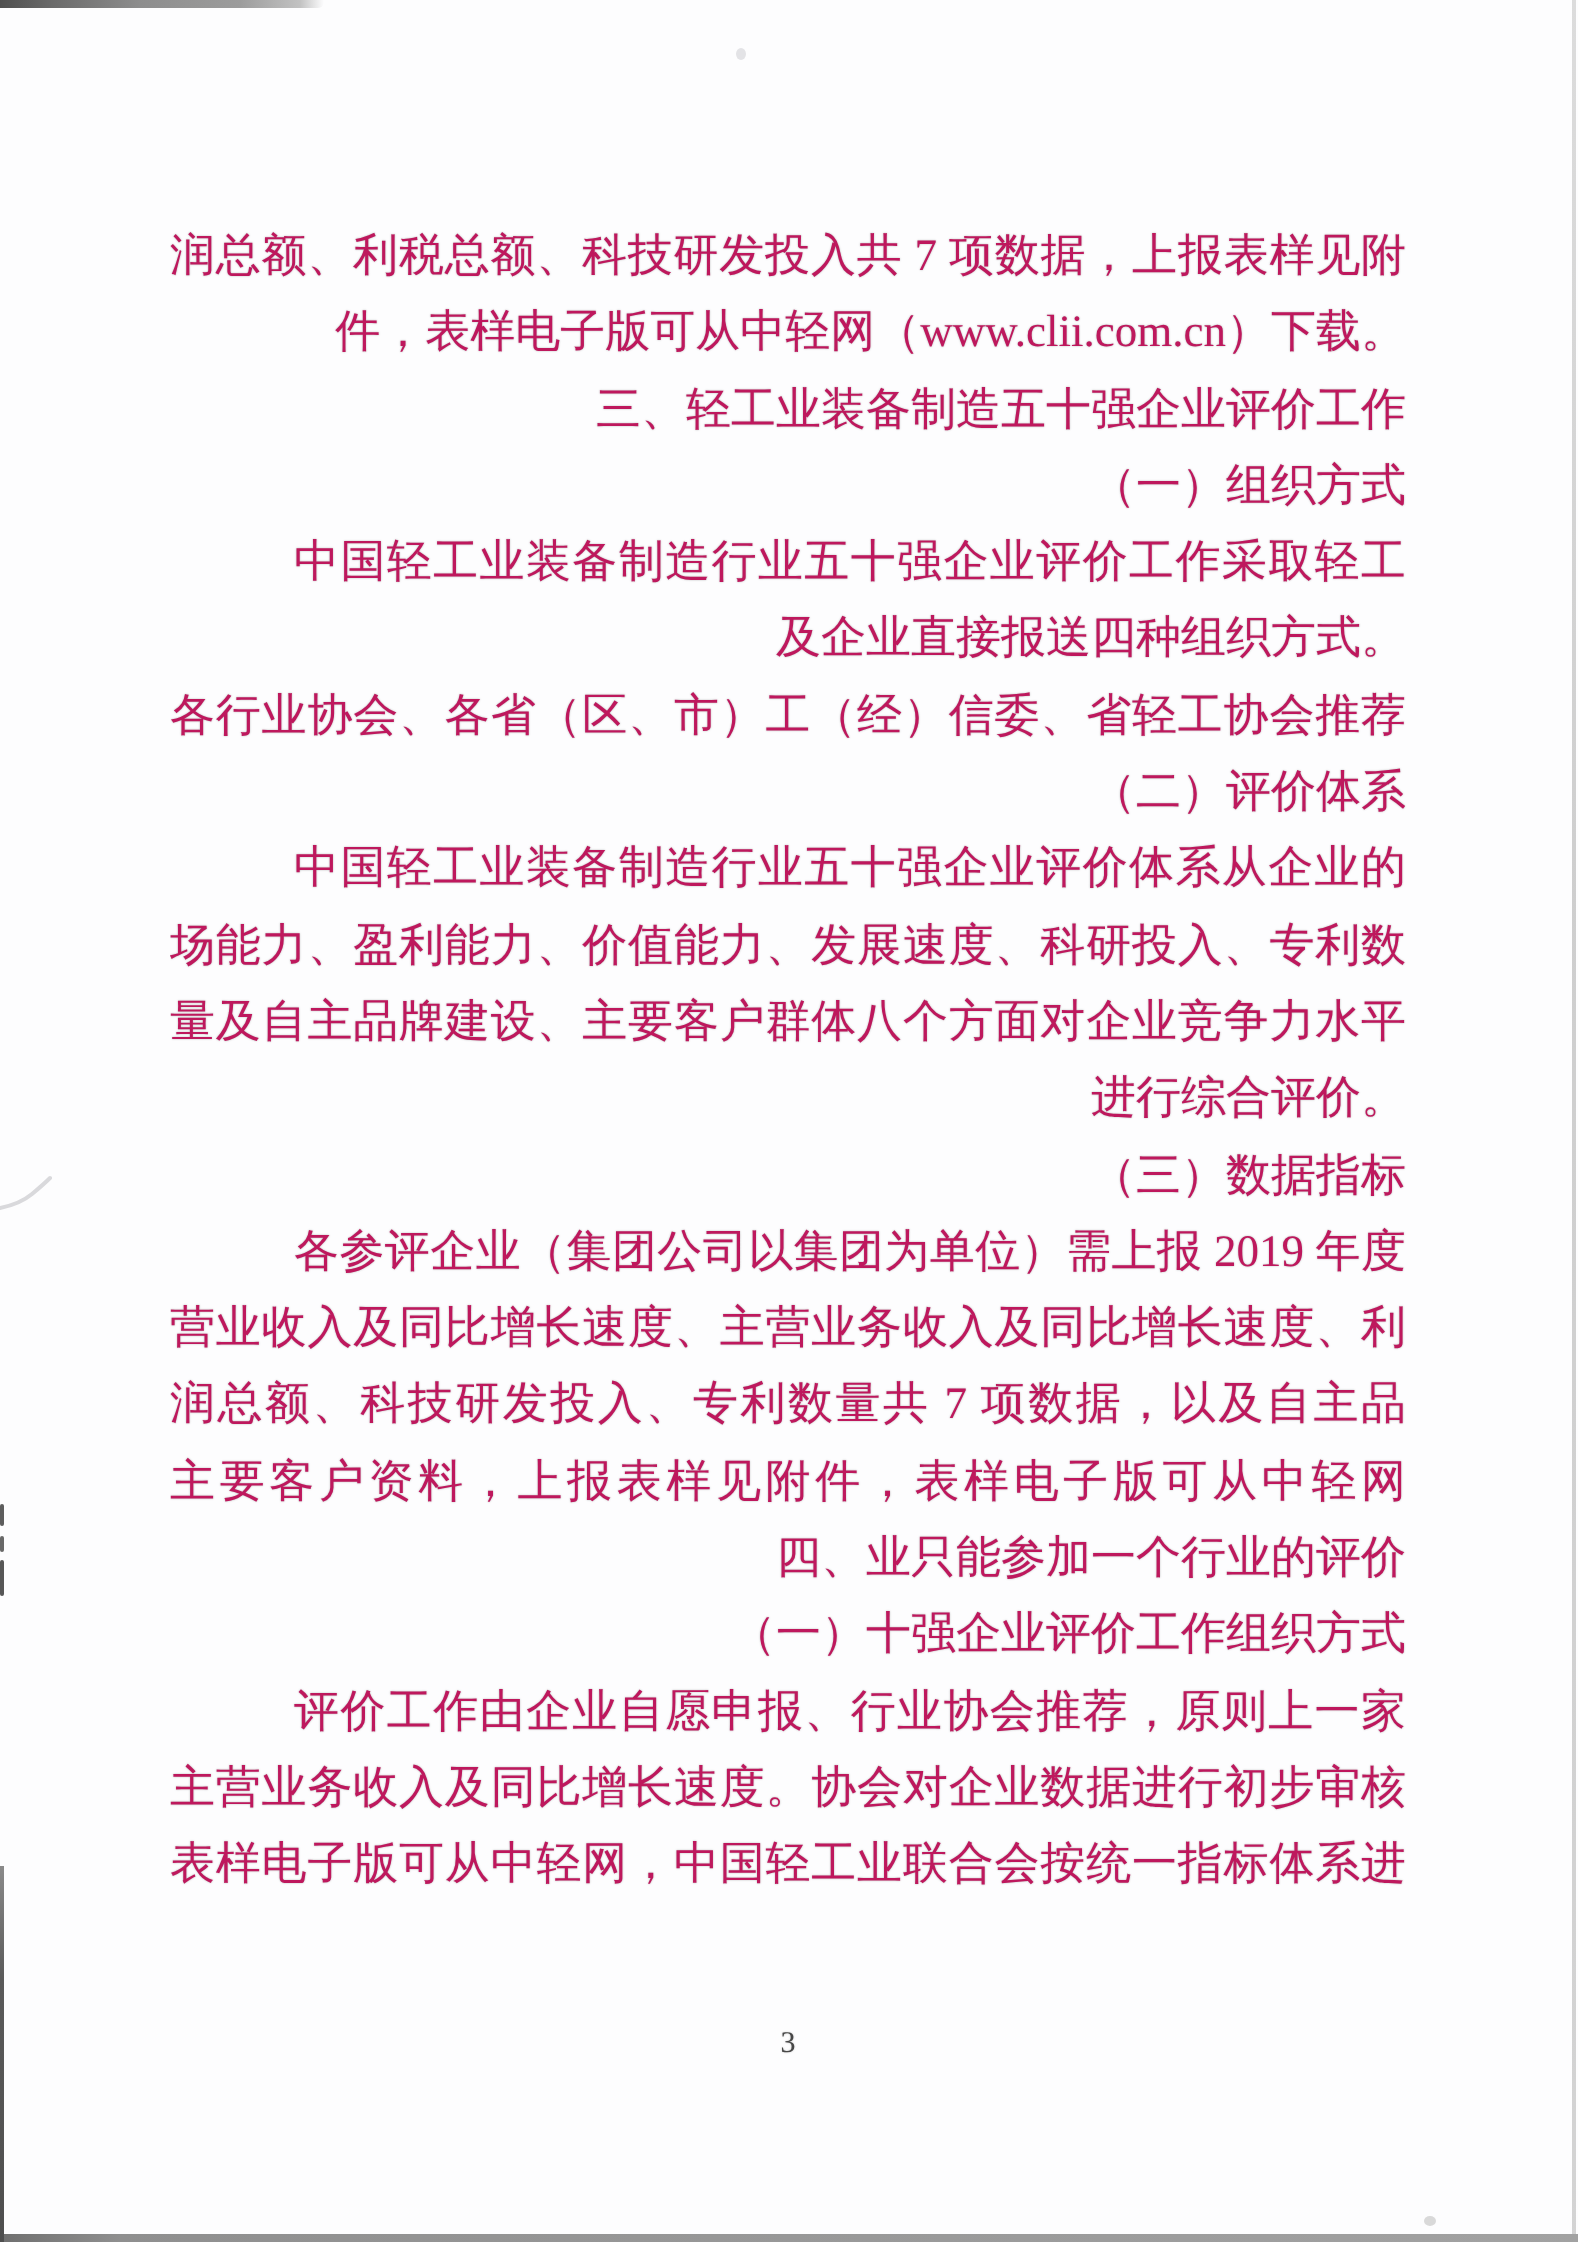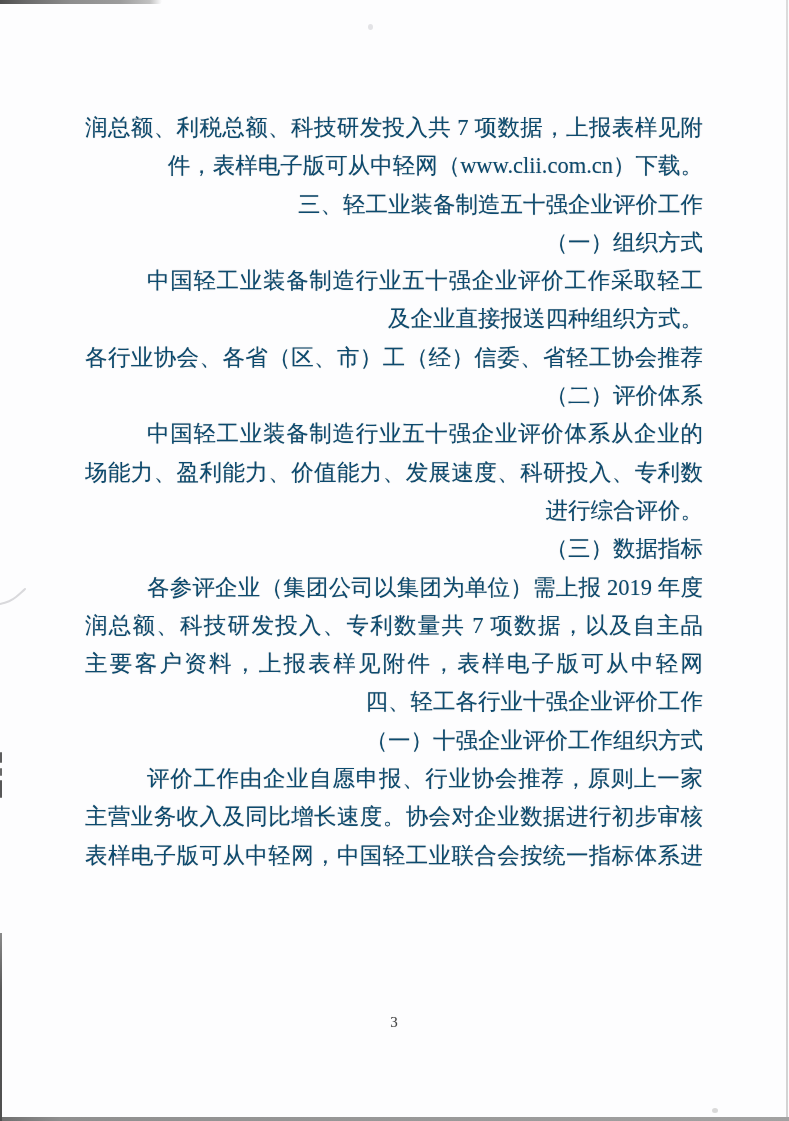--- a/index.html
+++ b/index.html
@@ -16,21 +16,21 @@
     position: absolute;
     inset: 0;
     background: #fdfdfe;
   }
   
   .text-block {
     position: absolute;
     left: 85px;
     top: 109px;
     width: 618px;
-    color: #0c4a6e;
+    color: #be185d;
     font-size: 22.5px;
     text-shadow: 0 0 1px rgba(40,40,40,0.35);
   }
   .line {
     height: 38.3px;
     line-height: 38.3px;
     white-space: nowrap;
     text-align: right;
   }
   .line.just {
@@ -108,26 +108,28 @@
       <div class="line just">润总额、利税总额、科技研发投入共 7 项数据，上报表样见附</div>
       <div class="line">件，表样电子版可从中轻网（www.clii.com.cn）下载。</div>
       <div class="line indent">三、轻工业装备制造五十强企业评价工作</div>
       <div class="line indent">（一）组织方式</div>
       <div class="line indent just">中国轻工业装备制造行业五十强企业评价工作采取轻工</div>
       <div class="line">及企业直接报送四种组织方式。</div>
       <div class="line just">各行业协会、各省（区、市）工（经）信委、省轻工协会推荐</div>
       <div class="line indent">（二）评价体系</div>
       <div class="line indent just">中国轻工业装备制造行业五十强企业评价体系从企业的市</div>
       <div class="line just">场能力、盈利能力、价值能力、发展速度、科研投入、专利数</div>
+      <div class="line just">量及自主品牌建设、主要客户群体八个方面对企业竞争力水平</div>
       <div class="line">进行综合评价。</div>
       <div class="line indent">（三）数据指标</div>
       <div class="line indent just">各参评企业（集团公司以集团为单位）需上报 2019 年度</div>
+      <div class="line just">营业收入及同比增长速度、主营业务收入及同比增长速度、利</div>
       <div class="line just">润总额、科技研发投入、专利数量共 7 项数据，以及自主品牌、</div>
       <div class="line just">主要客户资料，上报表样见附件，表样电子版可从中轻网</div>
-      <div class="line indent">四、轻工各行业十强企业评价工作</div>
+      <div class="line indent">四、业只能参加一个行业的评价</div>
       <div class="line indent">（一）十强企业评价工作组织方式</div>
       <div class="line indent just">评价工作由企业自愿申报、行业协会推荐，原则上一家企</div>
       <div class="line just">主营业务收入及同比增长速度。协会对企业数据进行初步审核后</div>
       <div class="line just">表样电子版可从中轻网，中国轻工业联合会按统一指标体系进</div>
     </div>
 
   <div class="page-number">3</div>
 
 </div>
 

